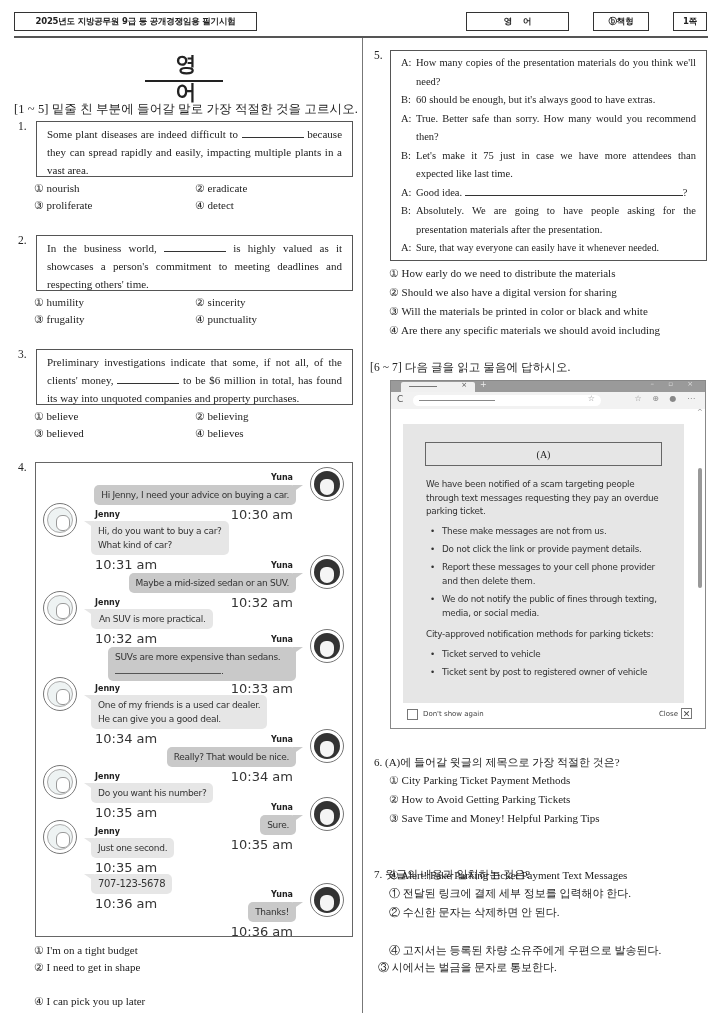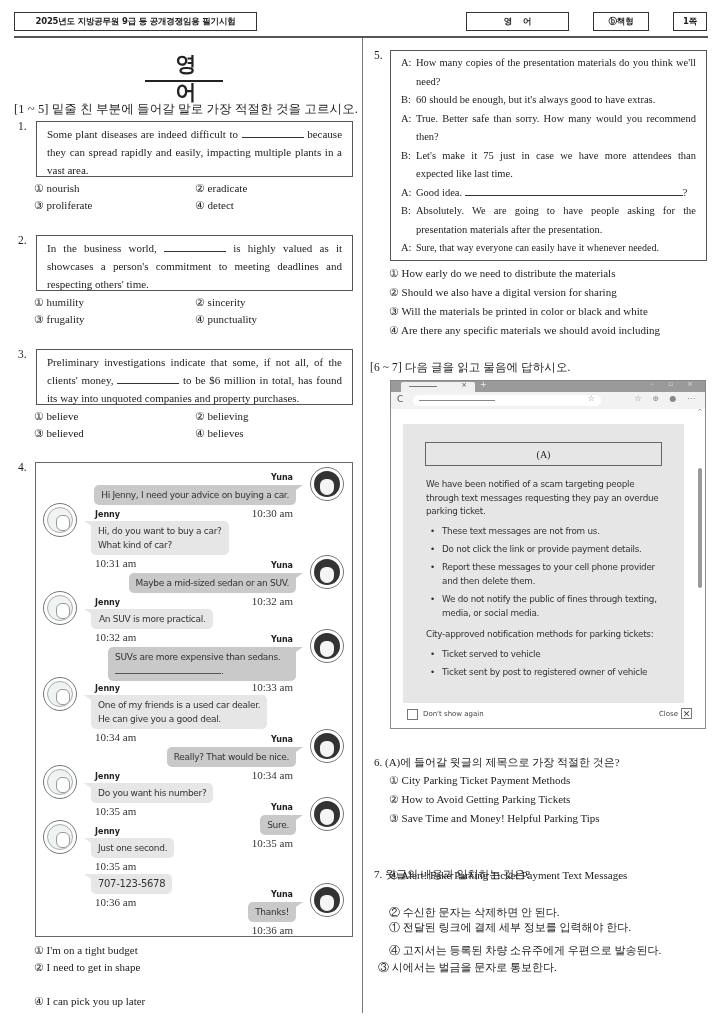--- a/index.html
+++ b/index.html
@@ -16,21 +16,21 @@
   .blank { display: inline-block; border-bottom: 1px solid #333; height: 10px; vertical-align: baseline; }
   
   .chat { position: absolute; left: 35px; top: 462px; width: 318px; height: 475px; border: 1px solid #666; border-right-width: 1.5px; border-bottom-width: 1.5px; font-family: "DejaVu Sans", sans-serif; }
   .avatar { position: absolute; width: 34px; height: 34px; border-radius: 50%; border: 1px solid #777; background: #fff; display: flex; align-items: center; justify-content: center; }
   .avatar .face { width: 26px; height: 26px; border-radius: 50%; position: relative; overflow: hidden; }
   .avatar.yuna .face { background: #333; }
   .avatar.yuna .face::after { content: ""; position: absolute; left: 6px; top: 8px; width: 14px; height: 16px; border-radius: 6px 6px 7px 7px; background: #f5f5f5; }
   .avatar.jenny .face { background: #eef3f3; border: 1px solid #aaa; }
   .avatar.jenny .face::after { content: ""; position: absolute; left: 8px; top: 7px; width: 12px; height: 14px; border-radius: 6px; background: #fff; border: 1px solid #999; }
   .name { position: absolute; font-size: 8px; font-weight: bold; color: #222; }
-  .time { position: absolute; font-size: 11px; color: #333; font-family: Liberation Serif, serif; }
+  .time { position: absolute; font-size: 13px; color: #333; }
   .bubble { position: absolute; font-size: 9px; line-height: 14px; padding: 3px 7px; border-radius: 5px; color: #333; letter-spacing: -0.3px; }
   .bubble.y { background: #c9c9c9; text-align: right; }
   .bubble.j { background: #e6e6e6; }
   .bubble.y::after { content: ""; position: absolute; right: -7px; top: 0; border-left: 10px solid #c9c9c9; border-bottom: 7px solid transparent; }
   .bubble.j::before { content: ""; position: absolute; left: -7px; top: 0; border-right: 10px solid #e6e6e6; border-bottom: 7px solid transparent; }
   
   .dialog { position: absolute; left: 390px; top: 50px; width: 317px; height: 211px; border: 1px solid #555; border-right-width: 1.5px; border-bottom-width: 1.5px; padding: 3px 10px; font-size: 10.5px; line-height: 18.5px; }
   .dl { display: flex; text-align: justify; }
   .dl .sp { width: 15px; flex-shrink: 0; }
   .dl .tx { flex: 1; }
@@ -271,37 +271,37 @@
   </div>
   <div class="scrollbar">
     <span class="up">^</span>
     <div class="thumb"></div>
   </div>
   <div class="panel">
     <div class="a-box">
         <span>(A)</span>
       </div>
     <div class="ptext" style="top:54px;width:240px;">We have been notified of a scam targeting people through text messages requesting they pay an overdue parking ticket.</div>
-    <div class="bul" style="top:101px;width:240px;">These text messages are not from us.</div>
+    <div class="bul" style="top:101px;width:240px;">These make messages are not from us.</div>
     <div class="bul" style="top:119px;width:240px;">Do not click the link or provide payment details.</div>
     <div class="bul" style="top:137px;width:240px;">Report these messages to your cell phone provider and then delete them.</div>
     <div class="bul" style="top:169px;width:240px;">We do not notify the public of fines through texting, media, or social media.</div>
     <div class="ptext" style="top:204px;width:260px;">City-approved notification methods for parking tickets:</div>
     <div class="bul" style="top:224px;width:240px;">Ticket served to vehicle</div>
     <div class="bul" style="top:242px;width:240px;">Ticket sent by post to registered owner of vehicle</div>
   </div>
   <div class="footer-chk"></div>
   <span class="footer-lbl">Don't show again</span>
   <span class="footer-close">Close</span>
   <div class="footer-x">✕</div>
 </div>
 
 <div class="choice" style="left:374px;top:755px;">6. (A)에 들어갈 윗글의 제목으로 가장 적절한 것은?</div>
 <div class="choice" style="left:389px;top:774px;">① City Parking Ticket Payment Methods</div>
 <div class="choice" style="left:389px;top:793px;">② How to Avoid Getting Parking Tickets</div>
 <div class="choice" style="left:389px;top:812px;">③ Save Time and Money! Helpful Parking Tips</div>
 <div class="choice" style="left:389px;top:823px;margin-top:46px;">④ Alert! Fake Parking Ticket Payment Text Messages</div>
 
 <div class="choice" style="left:374px;top:867px;">7. 윗글의 내용과 일치하는 것은?</div>
-<div class="choice" style="left:389px;top:886px;margin-top:34px;">① 전달된 링크에 결제 세부 정보를 입력해야 한다.</div>
+<div class="choice" style="left:389px;top:886px;">① 전달된 링크에 결제 세부 정보를 입력해야 한다.</div>
 <div class="choice" style="left:389px;top:905px;">② 수신한 문자는 삭제하면 안 된다.</div>
 <div class="choice" style="left:378px;top:924px;margin-top:36px;">③ 시에서는 벌금을 문자로 통보한다.</div>
 <div class="choice" style="left:389px;top:943px;">④ 고지서는 등록된 차량 소유주에게 우편으로 발송된다.</div>
 
 </body></html>

